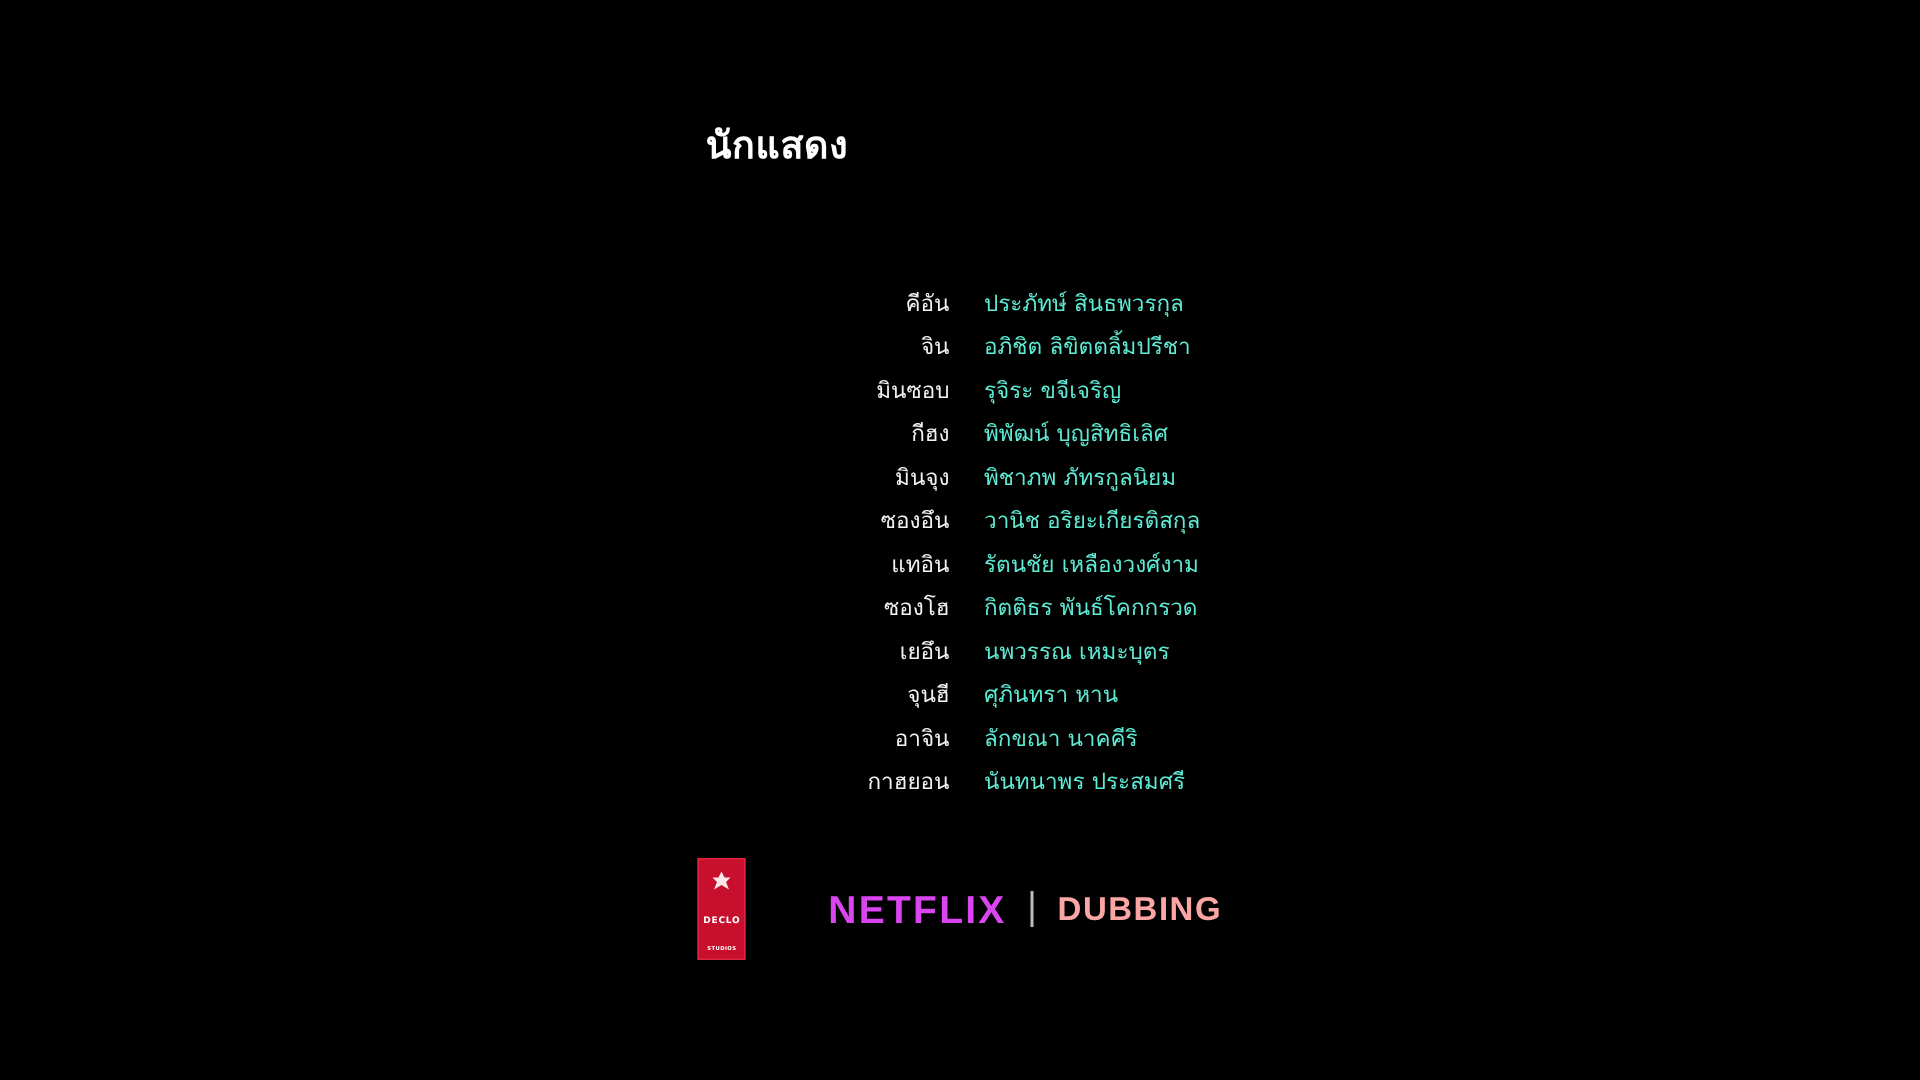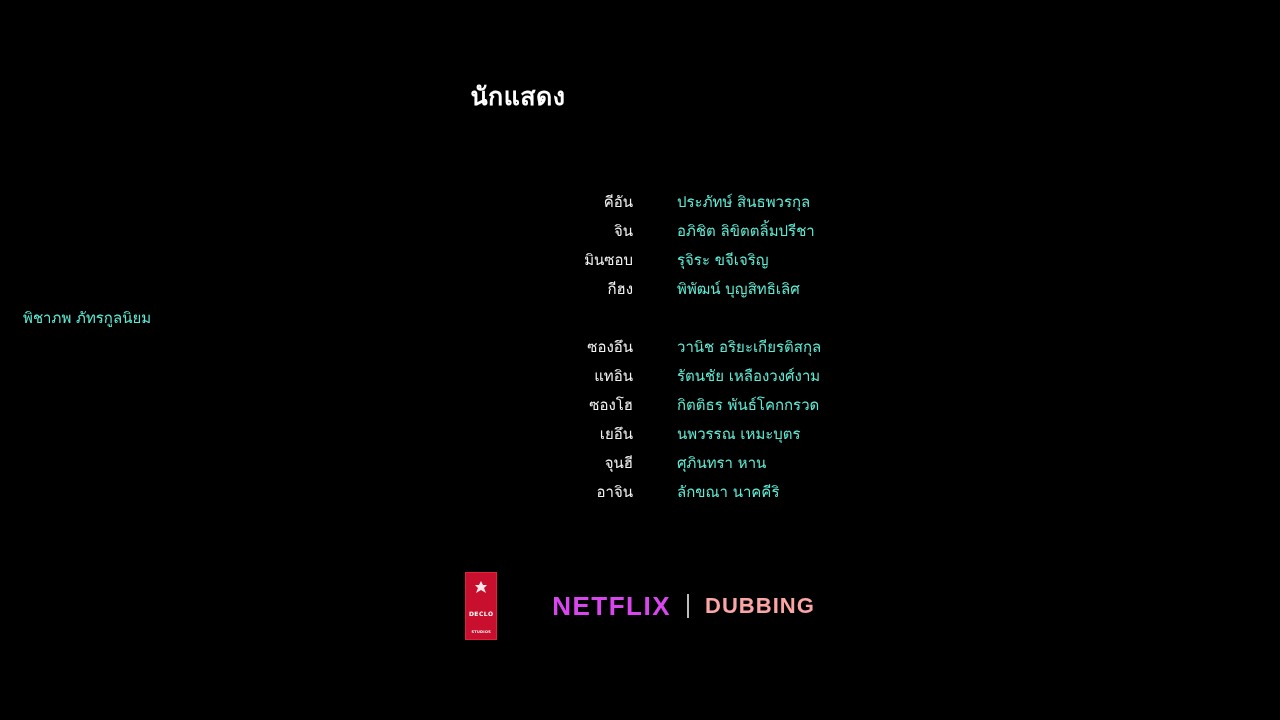--- a/index.html
+++ b/index.html
@@ -39,21 +39,20 @@
     top: 190px;
     left: 0;
     width: 1280px;
   }
   .cast-row {
     display: flex;
     align-items: baseline;
     justify-content: flex-start;
     width: 1280px;
     height: 29px;
-    gap: 21px;
   }
   .cast-role {
     width: 633px;
     text-align: right;
     padding-right: 0;
     font-size: 15px;
     color: #f2f2f2;
     white-space: nowrap;
   }
   .cast-name {
@@ -162,20 +161,21 @@
       <div class="cast-role">มินซอบ</div>
       <div class="cast-name">รุจิระ ขจีเจริญ</div>
     </div>
 
     <div class="cast-row">
       <div class="cast-role">กีฮง</div>
       <div class="cast-name">พิพัฒน์ บุญสิทธิเลิศ</div>
     </div>
 
     <div class="cast-row">
+      <div class="cast-role">มินจุง</div>
       <div class="cast-name">พิชาภพ ภัทรกูลนิยม</div>
     </div>
 
     <div class="cast-row">
       <div class="cast-role">ซองอึน</div>
       <div class="cast-name">วานิช อริยะเกียรติสกุล</div>
     </div>
 
     <div class="cast-row">
       <div class="cast-role">แทอิน</div>
@@ -195,20 +195,24 @@
     <div class="cast-row">
       <div class="cast-role">จุนฮี</div>
       <div class="cast-name">ศุภินทรา หาน</div>
     </div>
 
     <div class="cast-row">
       <div class="cast-role">อาจิน</div>
       <div class="cast-name">ลักขณา นาคคีริ</div>
     </div>
 
+    <div class="cast-row">
+      <div class="cast-role">กาฮยอน</div>
+      <div class="cast-name">นันทนาพร ประสมศรี</div>
+    </div>
 
   </div>
 
   <div class="footer">
 
     <div class="studio-logo">
       <div class="mark">
         <svg width="16" height="18" viewBox="0 0 16 18">
           <path d="M8 1 L10 5 L14 5 L11 8 L13 13 L8 10 L3 13 L5 8 L2 5 L6 5 Z" fill="#ffffff" opacity="0.9"></path>
         </svg>

